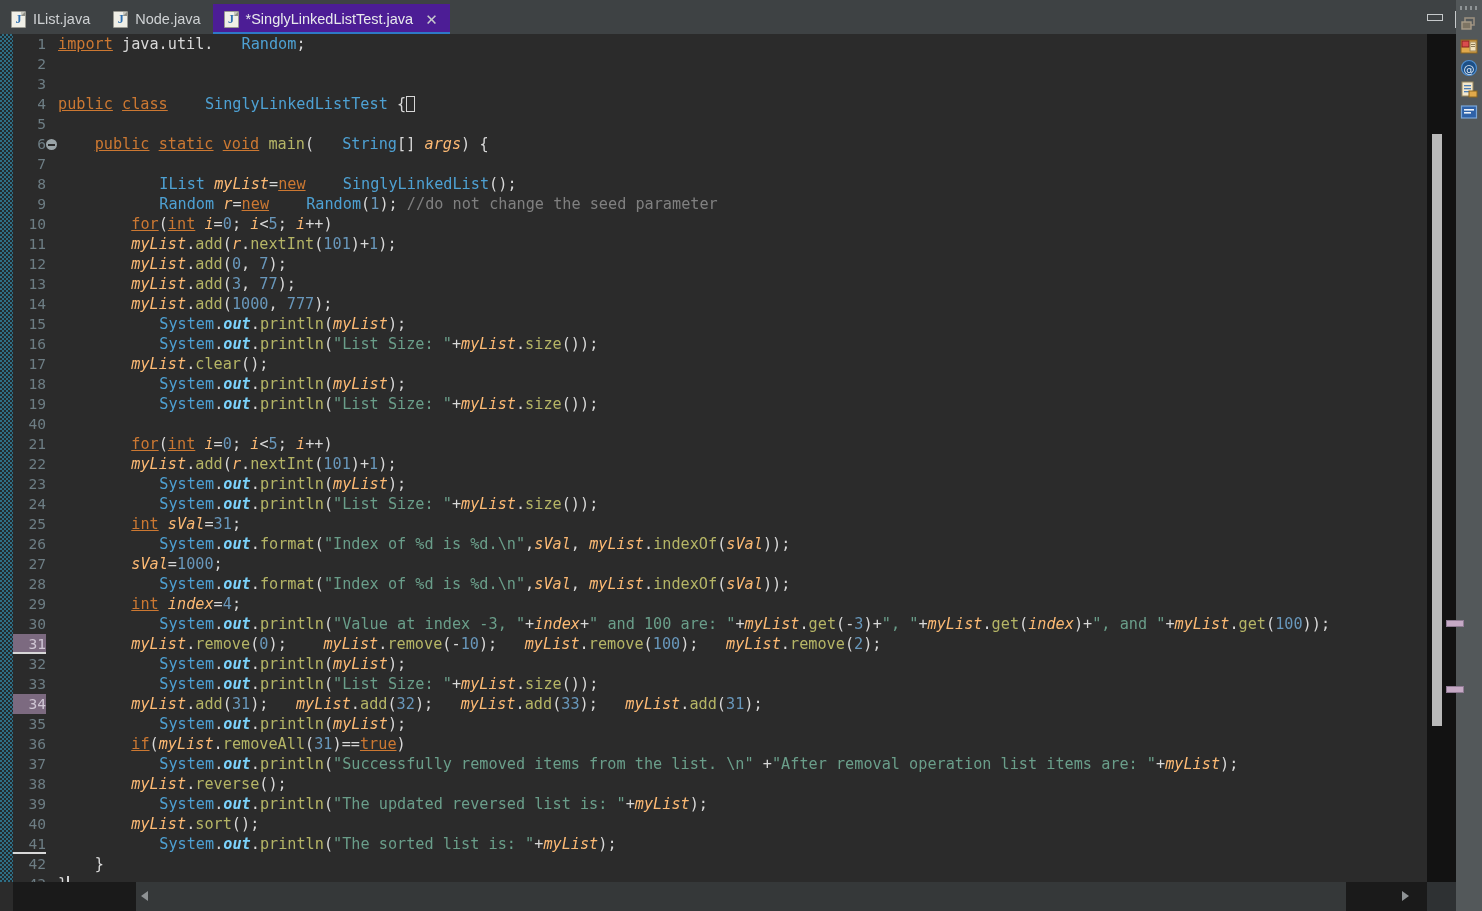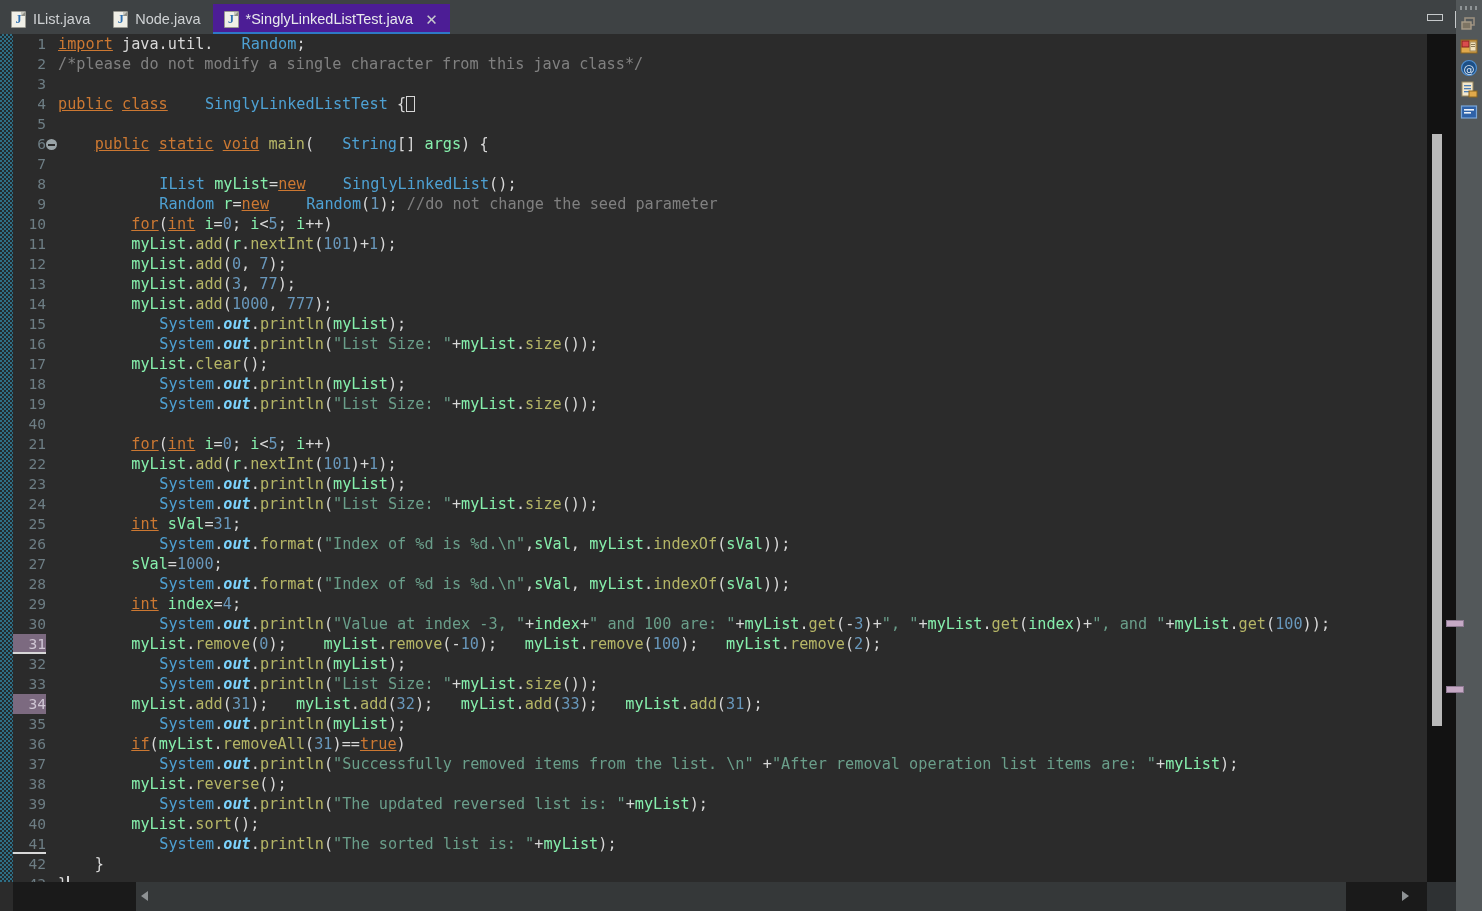--- a/index.html
+++ b/index.html
@@ -68,21 +68,21 @@
   .fold:after{content:"";position:absolute;left:2px;top:5px;width:7px;height:1.5px;background:#2b2b2b;}
 
   
   .kw{color:#cc7832;text-decoration:underline;}
   .typ{color:#4ea1d3;padding-left:28px;}
   .cmt{color:#808080;}
   .str{color:#6a9e8a;}
   .num2{color:#6897bb;}
   .mth{color:#b5b566;}
   .pln{color:#d8d8d8;}
-  .var{color:#86efac;}
+  .var{color:#fdba74;font-style:italic;}
   .outf{color:#7dd3fc;font-style:italic;font-weight:bold;}
   .caret-blk{display:inline-block;width:9px;height:16px;border:1px solid #d6d6d6;
         vertical-align:-3px;box-sizing:border-box;}
   .caret-bar{display:inline-block;width:1.5px;height:16px;background:#d6d6d6;
         vertical-align:-3px;}
 
   
   .vscroll{position:absolute;right:26px;top:34px;width:29px;height:848px;background:#2e3133;}
   .vtrack{position:absolute;left:0;top:0;width:29px;height:848px;background:#121212;}
   .vthumb{position:absolute;left:5px;top:100px;width:10px;height:592px;background:#b9b9b9;}
@@ -166,21 +166,21 @@
         <rect x="5" y="7" width="10" height="1.6" fill="#eef3fa"></rect>
         <rect x="5" y="10" width="7" height="1.6" fill="#eef3fa"></rect>
       </svg>
     </div>
   </div>
 
   <div class="editor">
     <div class="gutter-stripe"></div>
     <div class="code" id="code-root">
         <div class="ln"><span class="num">1</span><span class="txt"><span class="kw">import</span><span class="pln"> </span><span class="pln">java</span><span class="pln">.</span><span class="pln">util</span><span class="pln">.</span><span class="typ">Random</span><span class="pln">;</span></span></div>
-        <div class="ln"><span class="num">2</span><span class="txt"><span class="cmt">/*please do not modify a single character from this java class*/</span></span></div>
+        <div class="ln"><span class="num">2</span></div>
         <div class="ln"><span class="num">3</span><span class="txt"></span></div>
         <div class="ln"><span class="num">4</span><span class="txt"><span class="kw">public</span><span class="pln"> </span><span class="kw">class</span><span class="pln"> </span><span class="typ">SinglyLinkedListTest</span><span class="pln"> </span><span class="pln">{</span><span class="caret-blk"></span></span></div>
         <div class="ln"><span class="num">5</span><span class="txt"></span></div>
         <div class="ln"><span class="num">6</span><span class="fold"></span><span class="txt"><span class="pln"> </span><span class="pln"> </span><span class="pln"> </span><span class="pln"> </span><span class="kw">public</span><span class="pln"> </span><span class="kw">static</span><span class="pln"> </span><span class="kw">void</span><span class="pln"> </span><span class="mth">main</span><span class="pln">(</span><span class="typ">String</span><span class="pln">[</span><span class="pln">]</span><span class="pln"> </span><span class="var">args</span><span class="pln">)</span><span class="pln"> </span><span class="pln">{</span></span></div>
         <div class="ln"><span class="num">7</span><span class="txt"></span></div>
         <div class="ln"><span class="num">8</span><span class="txt"><span class="pln"> </span><span class="pln"> </span><span class="pln"> </span><span class="pln"> </span><span class="pln"> </span><span class="pln"> </span><span class="pln"> </span><span class="pln"> </span><span class="typ">IList</span><span class="pln"> </span><span class="var">myList</span><span class="pln">=</span><span class="kw">new</span><span class="pln"> </span><span class="typ">SinglyLinkedList</span><span class="pln">(</span><span class="pln">)</span><span class="pln">;</span></span></div>
         <div class="ln"><span class="num">9</span><span class="txt"><span class="pln"> </span><span class="pln"> </span><span class="pln"> </span><span class="pln"> </span><span class="pln"> </span><span class="pln"> </span><span class="pln"> </span><span class="pln"> </span><span class="typ">Random</span><span class="pln"> </span><span class="var">r</span><span class="pln">=</span><span class="kw">new</span><span class="pln"> </span><span class="typ">Random</span><span class="pln">(</span><span class="num2">1</span><span class="pln">)</span><span class="pln">;</span><span class="pln"> </span><span class="cmt">//do not change the seed parameter</span></span></div>
         <div class="ln"><span class="num">10</span><span class="txt"><span class="pln"> </span><span class="pln"> </span><span class="pln"> </span><span class="pln"> </span><span class="pln"> </span><span class="pln"> </span><span class="pln"> </span><span class="pln"> </span><span class="kw">for</span><span class="pln">(</span><span class="kw">int</span><span class="pln"> </span><span class="var">i</span><span class="pln">=</span><span class="num2">0</span><span class="pln">;</span><span class="pln"> </span><span class="var">i</span><span class="pln">&lt;</span><span class="num2">5</span><span class="pln">;</span><span class="pln"> </span><span class="var">i</span><span class="pln">+</span><span class="pln">+</span><span class="pln">)</span></span></div>
         <div class="ln"><span class="num">11</span><span class="txt"><span class="pln"> </span><span class="pln"> </span><span class="pln"> </span><span class="pln"> </span><span class="pln"> </span><span class="pln"> </span><span class="pln"> </span><span class="pln"> </span><span class="var">myList</span><span class="pln">.</span><span class="mth">add</span><span class="pln">(</span><span class="var">r</span><span class="pln">.</span><span class="mth">nextInt</span><span class="pln">(</span><span class="num2">101</span><span class="pln">)</span><span class="pln">+</span><span class="num2">1</span><span class="pln">)</span><span class="pln">;</span></span></div>
         <div class="ln"><span class="num">12</span><span class="txt"><span class="pln"> </span><span class="pln"> </span><span class="pln"> </span><span class="pln"> </span><span class="pln"> </span><span class="pln"> </span><span class="pln"> </span><span class="pln"> </span><span class="var">myList</span><span class="pln">.</span><span class="mth">add</span><span class="pln">(</span><span class="num2">0</span><span class="pln">,</span><span class="pln"> </span><span class="num2">7</span><span class="pln">)</span><span class="pln">;</span></span></div>

